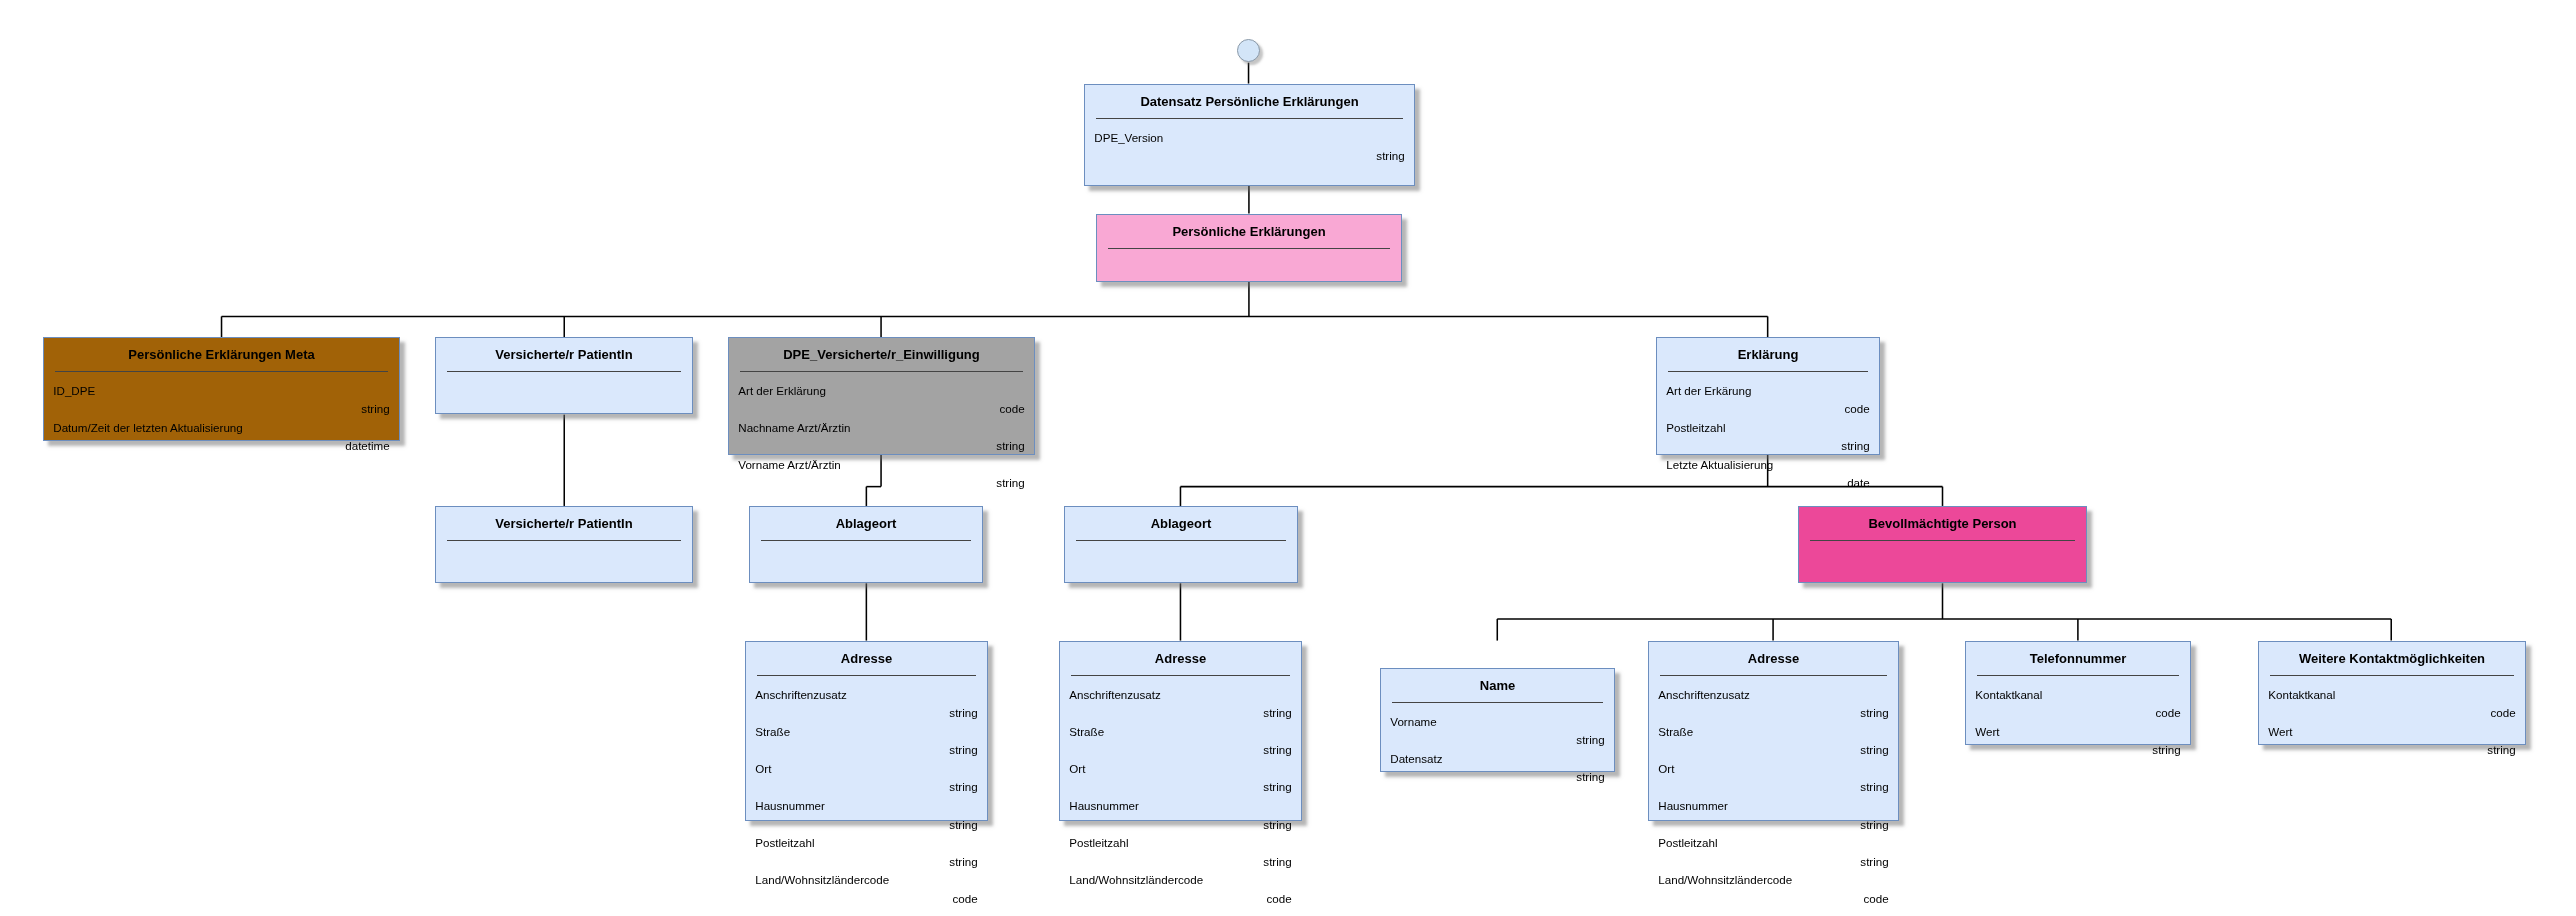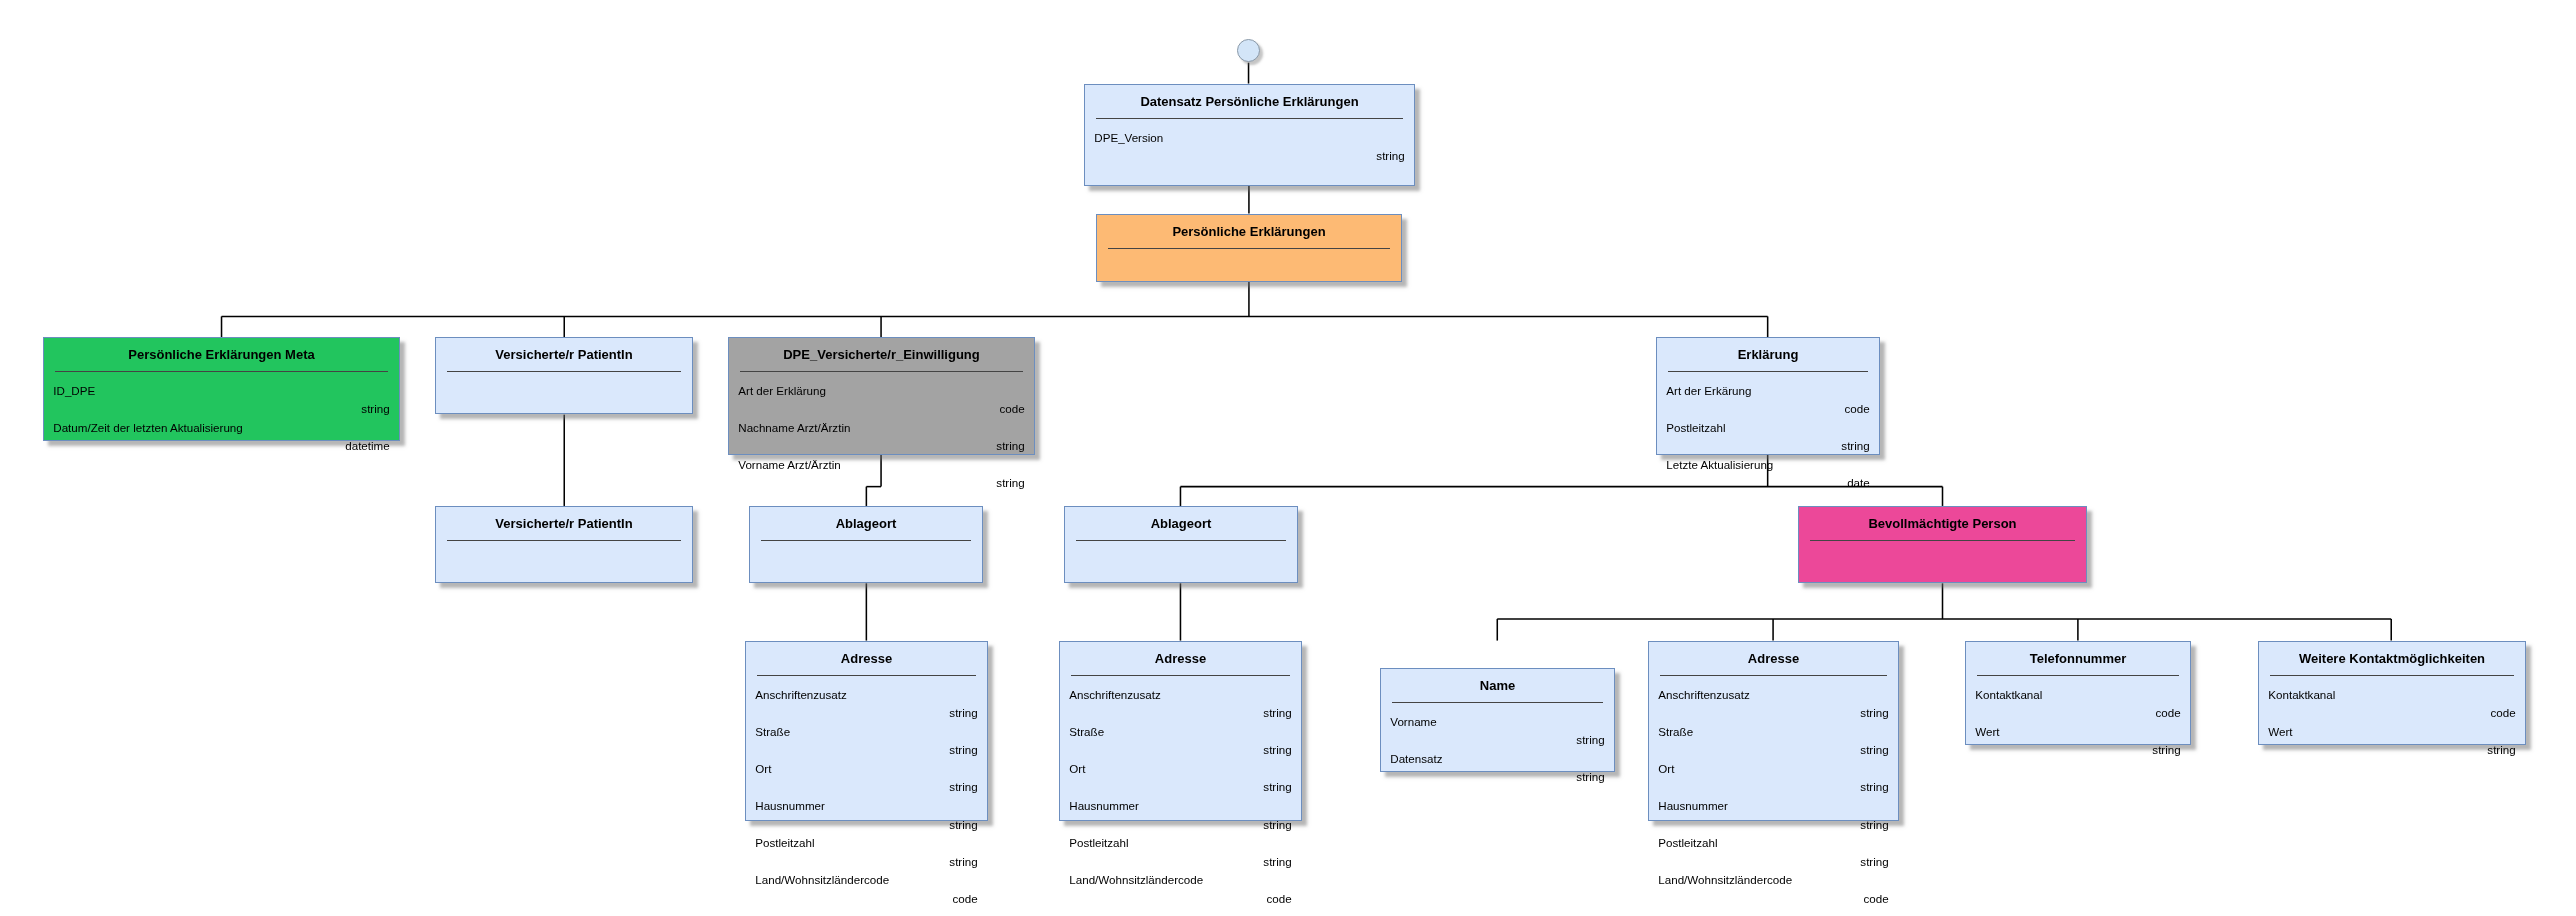--- a/index.html
+++ b/index.html
@@ -62,26 +62,26 @@
     <div class="node" style="left: 1084px; top: 84px; width: 331px; height: 102px; background: rgb(218, 232, 252); border-color: rgb(108, 142, 191);">
       <div class="node-title">Datensatz Persönliche Erklärungen</div>
       <div class="node-sep" style="border-top-color: rgb(68, 68, 68);"></div>
       <div class="node-body">
         <div class="field-row">
           <span class="f-name">DPE_Version</span>
           <span class="f-type">string</span>
         </div>
       </div>
     </div>
-    <div class="node" style="left: 1096px; top: 214px; width: 306px; height: 68px; background: #fdba74; border-color: rgb(108, 142, 191);">
+    <div class="node" style="left: 1096px; top: 214px; width: 306px; height: 68px; background: #f9a8d4; border-color: rgb(108, 142, 191);">
       <div class="node-title">Persönliche Erklärungen</div>
       <div class="node-sep" style="border-top-color: rgb(68, 68, 68);"></div>
       <div class="node-body"></div>
     </div>
-    <div class="node" style="left: 43px; top: 337px; width: 357px; height: 104px; background: #22c55e; border-color: rgb(108, 142, 191);">
+    <div class="node" style="left: 43px; top: 337px; width: 357px; height: 104px; background: #a16207; border-color: rgb(108, 142, 191);">
       <div class="node-title">Persönliche Erklärungen Meta</div>
       <div class="node-sep" style="border-top-color: rgb(68, 68, 68);"></div>
       <div class="node-body">
         <div class="field-row">
           <span class="f-name">ID_DPE</span>
           <span class="f-type">string</span>
         </div>
         <div class="field-row">
           <span class="f-name">Datum/Zeit der letzten Aktualisierung</span>
           <span class="f-type">datetime</span>

